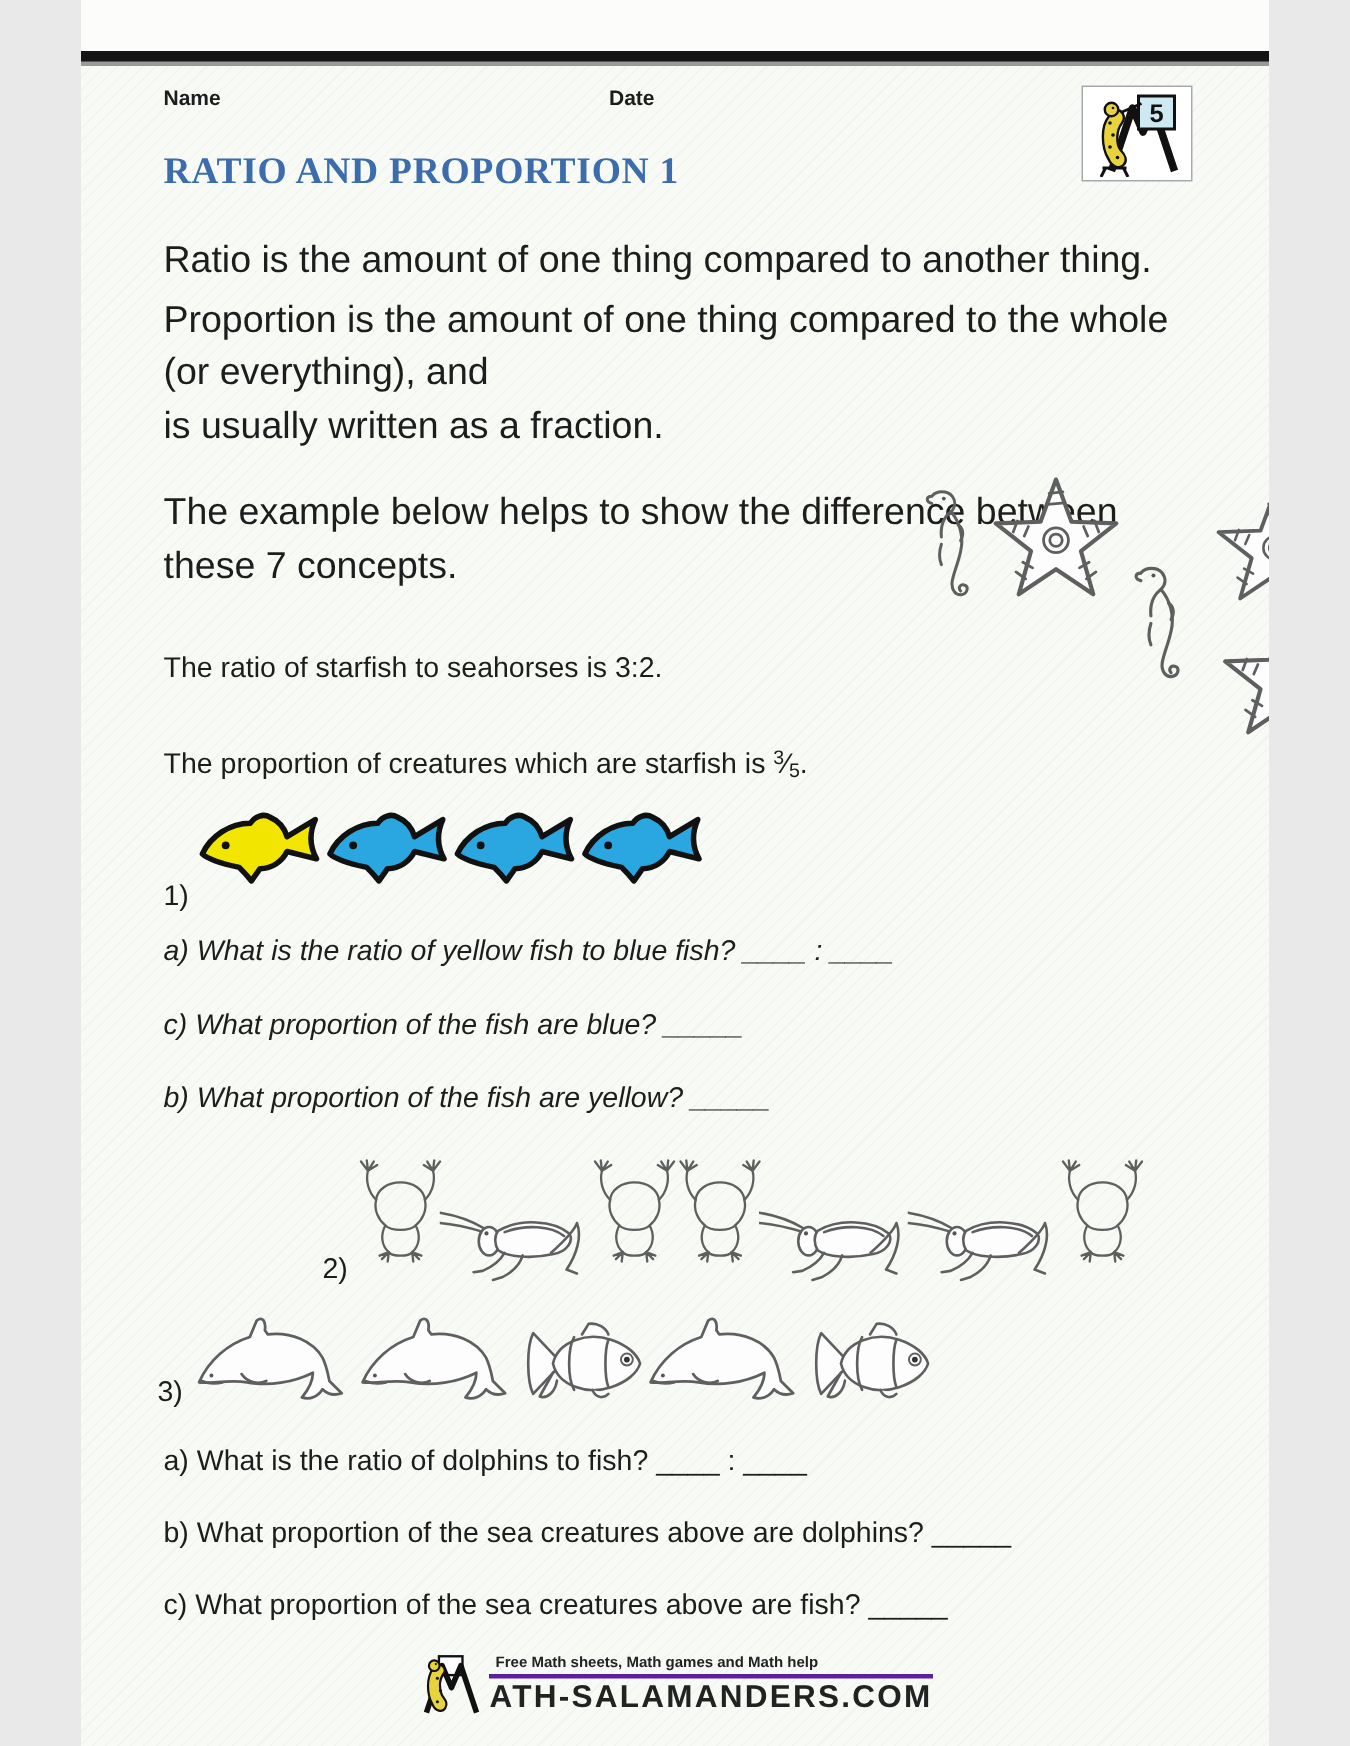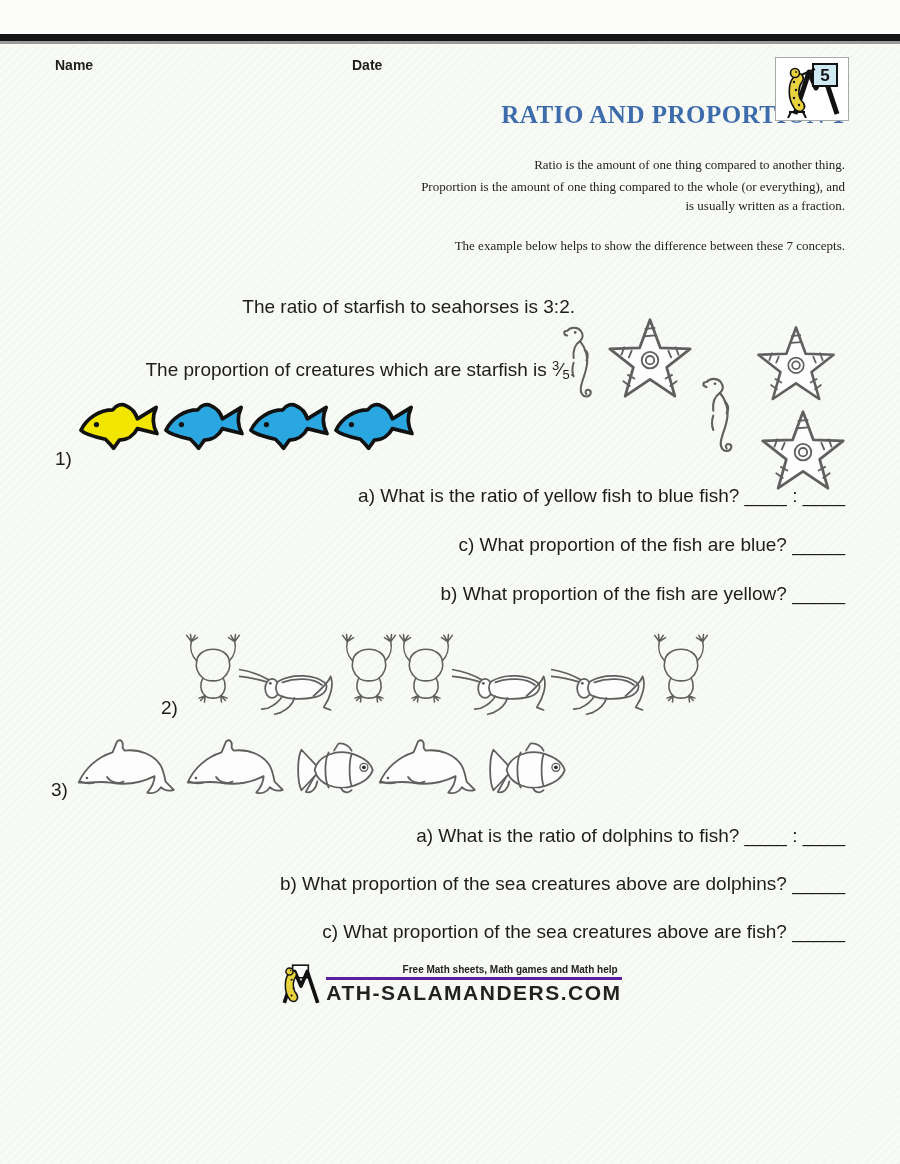--- a/index.html
+++ b/index.html
@@ -1,30 +1,30 @@
 <!DOCTYPE html>
 <html><head>
 <meta charset="utf-8">
 <style>
   html,body{margin:0;padding:0;}
   body{font-family:"Liberation Sans",sans-serif;background:#e9e9e9;}
-  .page{position:relative;width:900px;height:1164px;margin:0 auto;overflow:hidden;
+  .page{position:relative;width:792px;height:1164px;margin:0 auto;overflow:hidden;
     background-color:#f8faf6;
-    background-image:repeating-linear-gradient(135deg, rgba(150,165,150,0.07) 0px, rgba(150,165,150,0.07) 1px, transparent 1px, transparent 6px);text-align:right;}
+    background-image:repeating-linear-gradient(135deg, rgba(150,165,150,0.07) 0px, rgba(150,165,150,0.07) 1px, transparent 1px, transparent 6px);}
   .top-strip{height:34px;background:#fcfdfb;}
   .top-rule{height:7px;background:#151515;border-bottom:3px solid #9a9a9a;}
   .content{position:relative;padding:0 55px;}
   .header-row{position:relative;margin-top:13px;height:18px;}
   .name-label,.date-label{font-size:14px;font-weight:700;color:#1d1d1d;}
   .name-label{position:absolute;left:0;top:0;}
   .date-label{position:absolute;left:297px;top:0;}
   .corner-logo{position:absolute;top:57px;right:51px;width:72px;height:62px;background:#ffffff;
     border:1px solid #a8a8a8;display:flex;align-items:center;justify-content:center;z-index:5;}
   .page-title{margin-top:26px;font-family:Liberation Serif, serif;font-size:25px;letter-spacing:0.5px;color:#3d6cac;}
-  .para{font-size:13px;color:#1d1d1d;line-height:1.42;font-family:Liberation Serif, serif;}
+  .para{font-size:25px;color:#1d1d1d;line-height:1.42;}
   .p1{margin-top:27px;}
   .p2{margin-top:4px;}
   .p3{margin-top:22px;}
   .example-line{font-size:19px;color:#1d1d1d;margin-top:40px;max-width:520px;}
   .frac sup{font-size:13px;vertical-align:6px;}
   .frac sub{font-size:13px;vertical-align:-3px;}
   .cluster{position:absolute;left:552px;top:312px;width:306px;height:198px;z-index:1;}
   .cluster svg{position:absolute;}
   .creature-row{display:flex;align-items:flex-end;}
   .row1{margin-top:14px;height:62px;align-items:center;}
@@ -36,21 +36,21 @@
   .creature{flex:0 0 auto;}
   .creature+ .creature{margin-left:-5px;}
   .c-fish-yellow,.c-fish-blue{width:90px;height:58px;}
   .c-fish-yellow{color:#f2e500;}
   .c-fish-blue{color:#2aa7e0;}
   .c-frog{width:62px;height:92px;}
   .c-cricket{width:104px;height:62px;margin-bottom:1px;}
   .c-dolphin{width:114px;height:64px;}
   .c-clownfish{width:88px;height:58px;}
   .q-line{font-size:19px;color:#1d1d1d;margin-top:27px;}
-  .q-block-1{}
+  .q-block-1{font-style:italic;}
   .q-block-2{margin-left:106px;margin-top:12px;}
   .q-block-2 .q-line{margin-top:26px;}
   .q-block-3{margin-top:12px;}
   .q-block-3 .q-line{margin-top:26px;}
   .footer{margin-top:20px;display:flex;justify-content:center;align-items:flex-end;gap:2px;}
   .footer-logo{width:46px;height:42px;flex:0 0 auto;}
   .footer-text{display:flex;flex-direction:column;}
   .tagline{font-size:10px;font-weight:700;color:#222;padding:0 4px 2px 4px;border-bottom:3px solid #5c1f9e;}
   .brand{font-size:21px;font-weight:700;letter-spacing:1.5px;color:#222;margin-top:1px;}
   .defs-hidden{position:absolute;width:0;height:0;overflow:hidden;}

